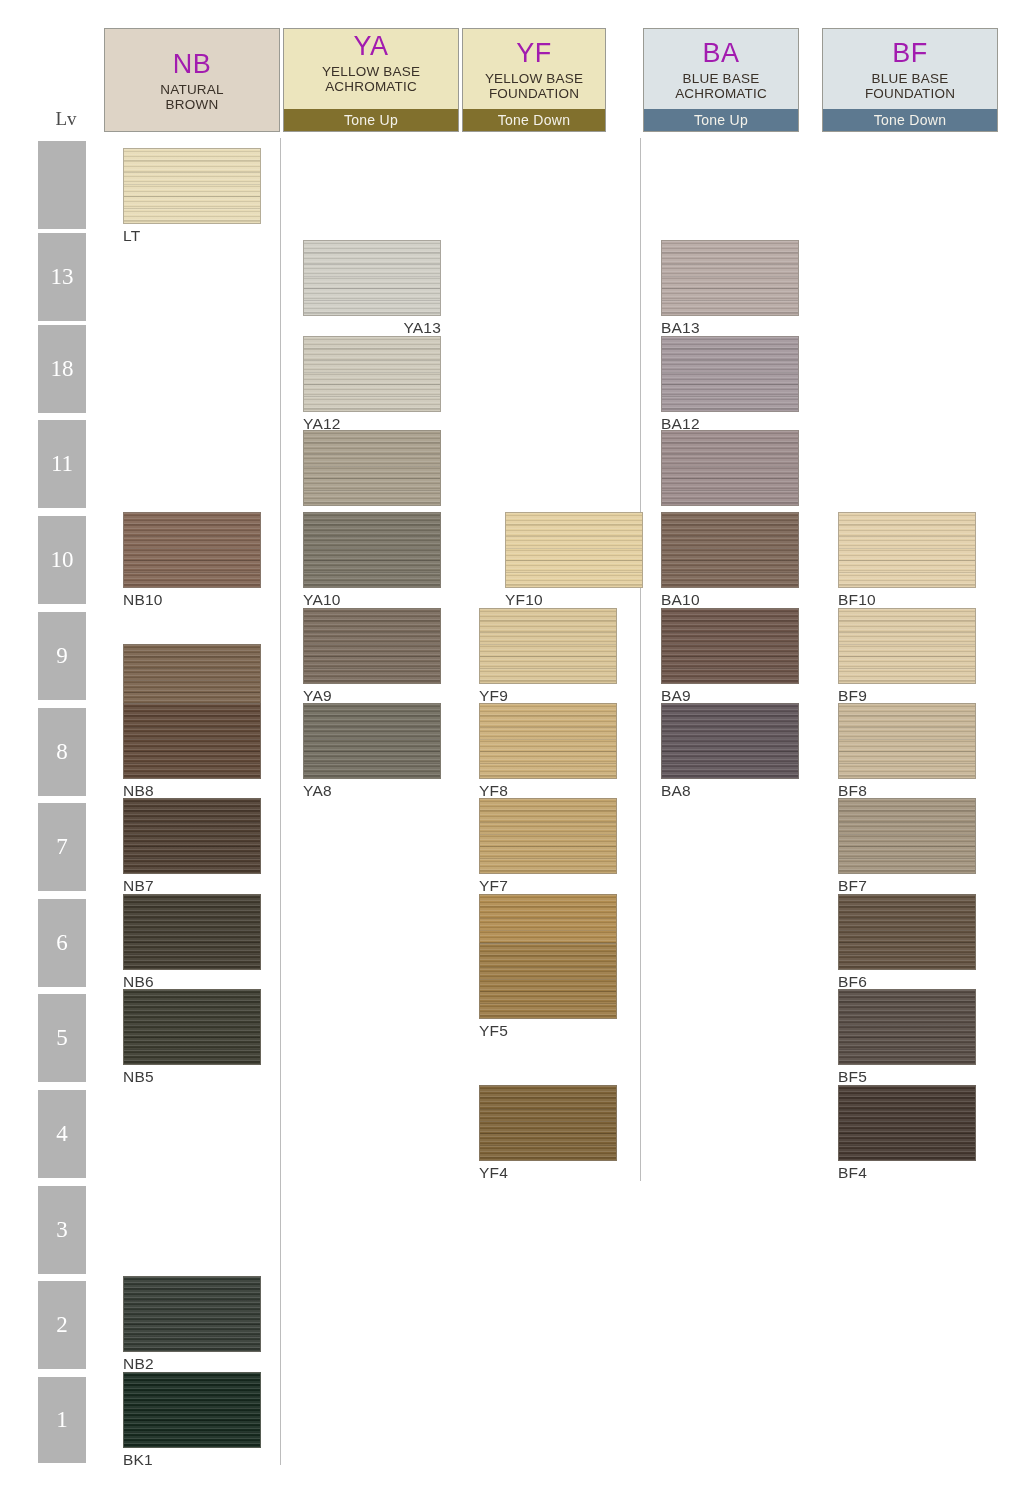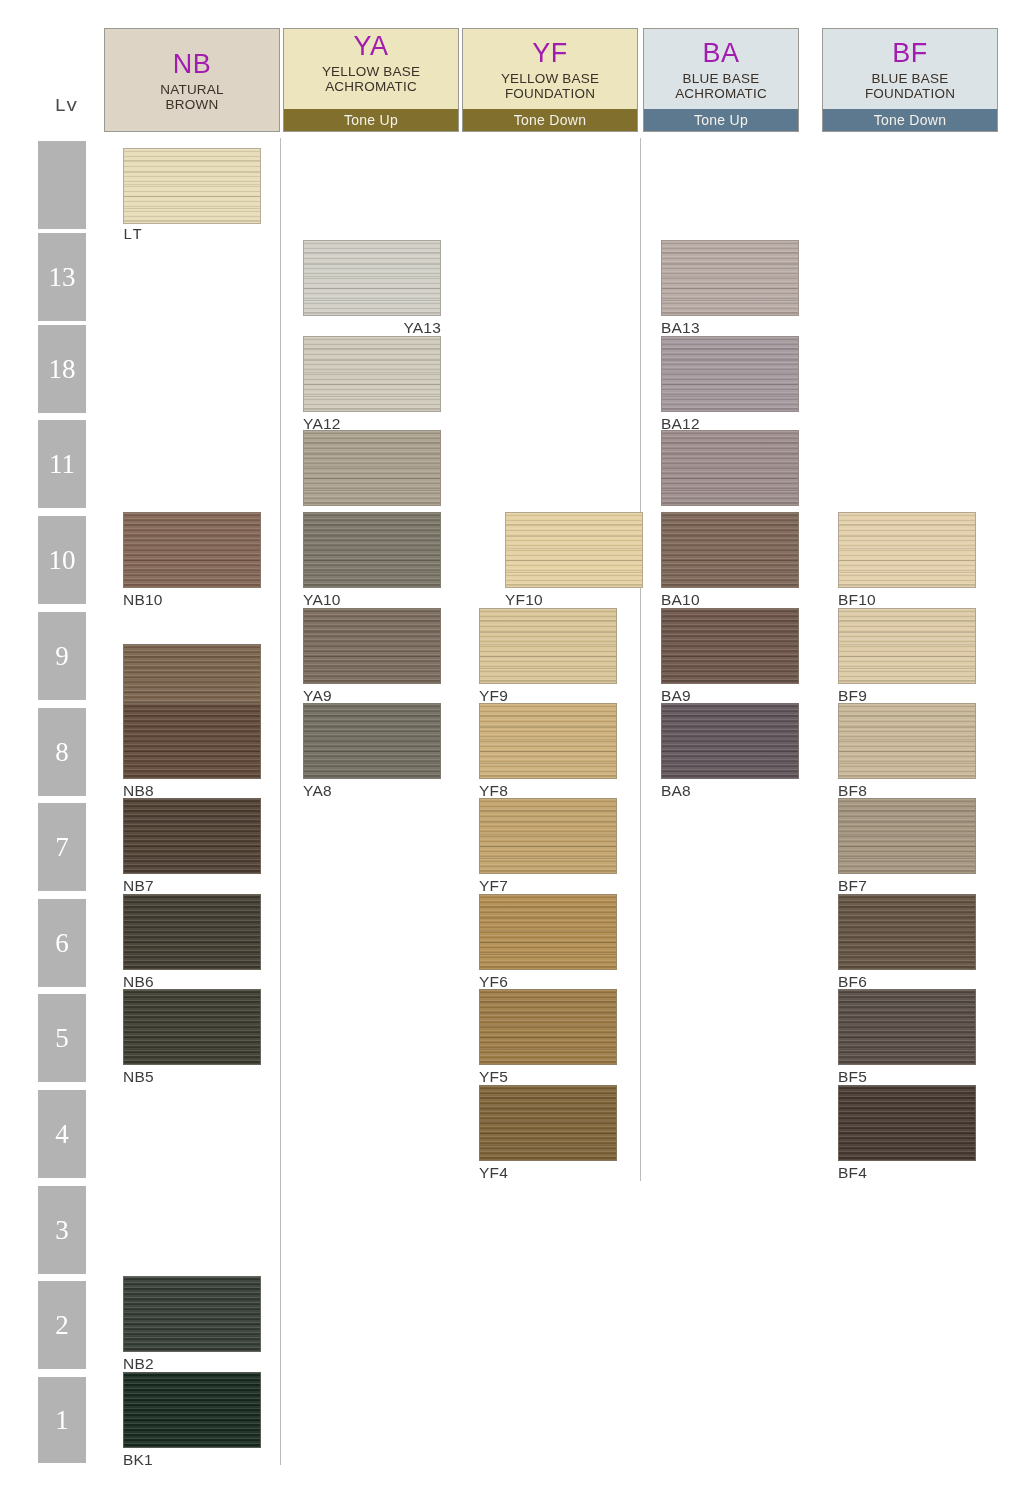--- a/index.html
+++ b/index.html
@@ -62,37 +62,37 @@
   .hdr-nb  { background: #ded4c6; }
   .hdr-yel { background: #ece5bd; }
   .hdr-blu { background: #dce3e6; }
   .tone-yel { background: #81702d; }
   .tone-blu { background: #5d7990; }
 
   
   #lv-label {
     position: absolute;
     left: 38px;
-    top: 95px;
+    top: 108px;
     width: 56px;
     text-align: center;
     font-size: 19px;
     color: #4a4a4a;
-    font-family: Liberation Mono, monospace;
+    font-family: Liberation Serif, serif;
   }
 
   
   .lv-block {
     position: absolute;
     left: 38px;
     width: 48px;
     background: #b3b3b3;
     color: #ffffff;
     font-family: "Liberation Serif", serif;
-    font-size: 27px;
+    font-size: 23px;
     display: flex;
     align-items: center;
     justify-content: center;
     border-bottom: 2px solid #ffffff;
   }
 
   
   .vsep {
     position: absolute;
     width: 1px;
@@ -155,21 +155,21 @@
         </div>
       </div>
       <div class="hdr hdr-yel" style="left: 283px; width: 176px; gap: 14px;">
         <div class="hdr-main">
           <div class="hdr-code">YA</div>
           <div class="hdr-sub">YELLOW BASE
 ACHROMATIC</div>
         </div>
         <div class="hdr-tone tone-yel">Tone Up</div>
       </div>
-      <div class="hdr hdr-yel" style="left: 462px; width: 176px;">
+      <div class="hdr hdr-yel" style="left: 462px; width: 144px;">
         <div class="hdr-main">
           <div class="hdr-code">YF</div>
           <div class="hdr-sub">YELLOW BASE
 FOUNDATION</div>
         </div>
         <div class="hdr-tone tone-yel">Tone Down</div>
       </div>
       <div class="hdr hdr-blu" style="left: 643px; width: 156px;">
         <div class="hdr-main">
           <div class="hdr-code">BA</div>
@@ -204,21 +204,21 @@
       <div class="lv-block" style="top: 1090px; height: 90px;">4</div>
       <div class="lv-block" style="top: 1186px; height: 90px;">3</div>
       <div class="lv-block" style="top: 1281px; height: 90px;">2</div>
       <div class="lv-block" style="top: 1377px; height: 88px;">1</div>
     </div>
 
   <div class="vsep" style="left:280px; top:138px; height:1327px;"></div>
   <div class="vsep" style="left:640px; top:138px; height:1043px;"></div>
 
   <div id="swatch-grid">
-      <div class="sw-wrap" style="left: 123px; top: 148px; font-family: Liberation Mono, monospace;">
+      <div class="sw-wrap" style="left: 123px; top: 148px;">
         <div class="sw" style="background: rgb(231, 219, 182);"></div>
         <div class="sw-label">LT</div>
       </div>
       <div class="sw-wrap" style="left: 123px; top: 512px;">
         <div class="sw" style="background: rgb(128, 99, 82);"></div>
         <div class="sw-label">NB10</div>
       </div>
       <div class="sw-wrap" style="left: 123px; top: 644px;">
         <div class="sw" style="background: rgb(120, 97, 75);"></div>
         <div class="sw-label">NB9</div>
@@ -284,21 +284,21 @@
         <div class="sw-label">YF8</div>
       </div>
       <div class="sw-wrap" style="left: 479px; top: 798px;">
         <div class="sw" style="background: rgb(192, 161, 105);"></div>
         <div class="sw-label">YF7</div>
       </div>
       <div class="sw-wrap" style="left: 479px; top: 894px;">
         <div class="sw" style="background: rgb(176, 139, 79);"></div>
         <div class="sw-label">YF6</div>
       </div>
-      <div class="sw-wrap" style="left: 479px; top: 989px;">
+      <div class="sw-wrap" style="left: 479px; top: 943px;">
         <div class="sw" style="background: rgb(155, 122, 68);"></div>
         <div class="sw-label">YF5</div>
       </div>
       <div class="sw-wrap" style="left: 479px; top: 1085px;">
         <div class="sw" style="background: rgb(124, 97, 54);"></div>
         <div class="sw-label">YF4</div>
       </div>
       <div class="sw-wrap" style="left: 661px; top: 240px;">
         <div class="sw" style="background: rgb(182, 168, 163);"></div>
         <div class="sw-label">BA13</div>

